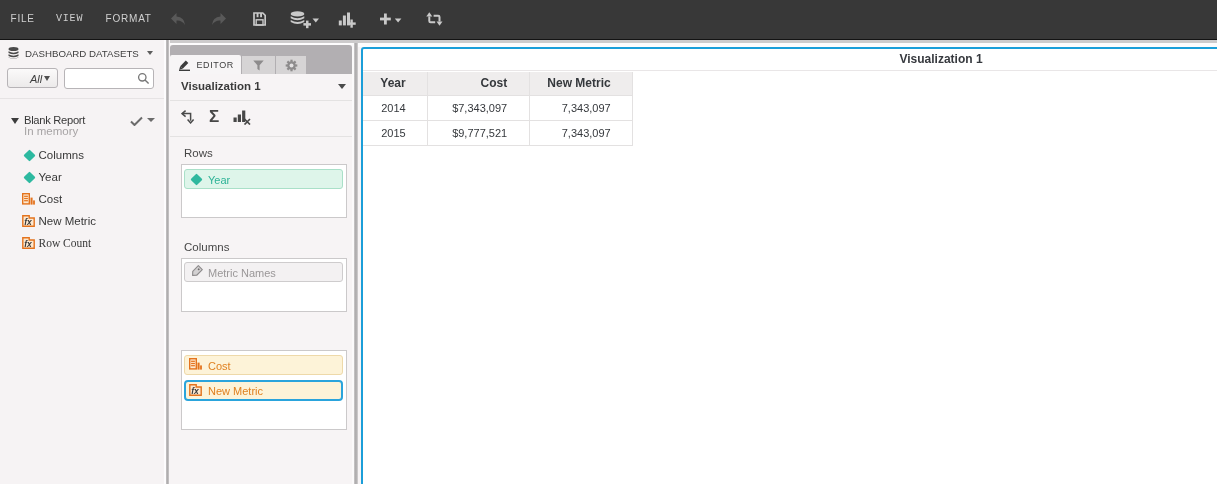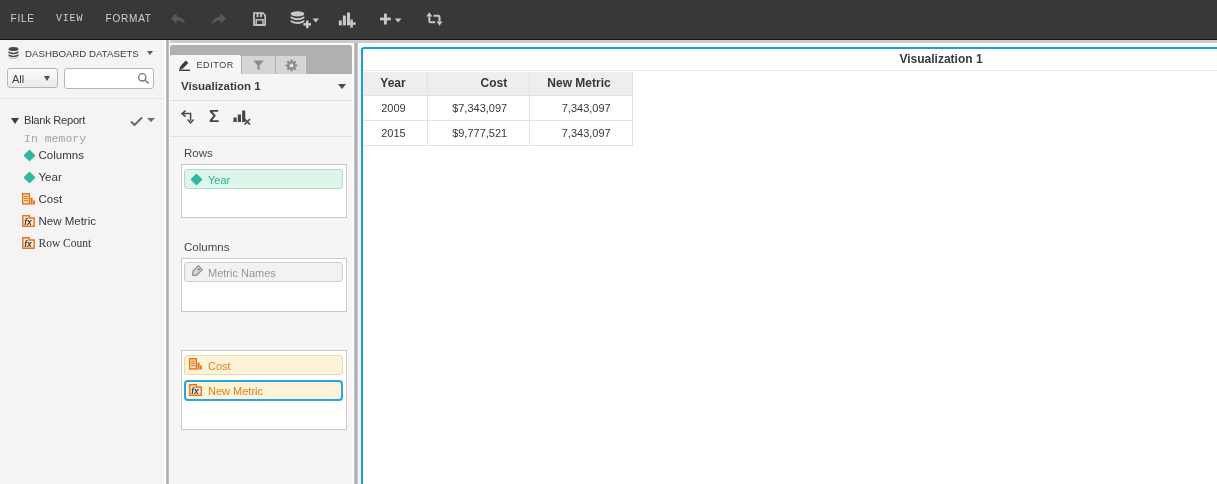--- a/index.html
+++ b/index.html
@@ -10,21 +10,21 @@
 
 #toolbar { left:0; top:0; width:1217px; height:38.5px; background:#383838; }
 #toolbar-line { left:0; top:38.5px; width:1217px; height:1.5px; background:#131313; }
 .menu { position:absolute; top:0; height:38.5px; line-height:38.5px; color:#d0d0d0; font-size:10px; letter-spacing:0.8px; }
 .ticon { position:absolute; }
 
 
 #leftpanel { left:0; top:40px; width:164.5px; height:444px; background:#f6f3f4; }
 #lp-head-txt { left:25px; top:47.5px; font-size:9.7px; letter-spacing:0px; color:#3d3d3d; }
 #allsel { left:7px; top:68px; width:51px; height:20px; background:linear-gradient(#fbfafa,#eceaea); border:1px solid #b7b4b7; border-radius:3px; }
-#allsel span { position:absolute; left:4px; top:3.5px; font-size:11px; color:#3e3e3e; }
+#allsel span { position:absolute; left:22px; top:3.5px; font-size:11px; color:#3e3e3e;font-style:italic; }
 #searchbox { left:64px; top:68px; width:90px; height:21px; background:#fff; border:1px solid #b7b4b7; border-radius:3px; }
 #lp-divider { left:0; top:97.5px; width:164.5px; height:1px; background:#e6e3e4; }
 .treetxt { position:absolute; color:#383838;text-align:right; }
 .graytxt { position:absolute; color:#a7a4a5; }
 .caret-dn { position:absolute; width:0; height:0; border-left:4px solid transparent; border-right:4px solid transparent; border-top:4.5px solid #5d5d5d; }
 
 
 #split1w { left:163.8px; top:40px; width:2px; height:444px; background:#fdfcfd; }
 #split1 { left:165.8px; top:40px; width:3.6px; height:444px; background:linear-gradient(90deg,#c6c4c5,#aeacad 45%,#b6b4b5 75%,#d8d6d7); }
 #split2w { left:352.4px; top:43.3px; width:1.2px; height:440.7px; background:#fbfafb; }
@@ -131,21 +131,21 @@
   <line x1="8" y1="8" x2="11.6" y2="11.6" stroke="#777" stroke-width="1.4"></line>
 </svg>
 <div class="abs" id="lp-divider"></div>
 
 <div class="abs" style="left:11px; top:117.5px; width:0; height:0; border-left:4.5px solid transparent; border-right:4.5px solid transparent; border-top:6px solid #3c3c3c;"></div>
 <span class="treetxt" style="left:24px; top:114px; font-size:11.2px; letter-spacing:-0.3px;">Blank Report</span>
 <svg class="ticon" style="left:129.5px; top:115.5px;" width="13" height="10" viewBox="0 0 13 10">
   <path d="M1 5.5 L4.5 9 L12 1.5" stroke="#6b6b6b" stroke-width="2" fill="none"></path>
 </svg>
 <div class="caret-dn" style="left:147px; top:118px; border-top-color:#6b6b6b;"></div>
-<span class="graytxt" style="left:24px; top:132px; font-size:11.5px;font-family:Liberation Mono, monospace;">In memory</span>
+<span class="graytxt" style="left:24px; top:125px; font-size:11.5px;">In memory</span>
 
 <svg class="ticon" style="left:22.5px; top:148.5px;" width="13" height="13" viewBox="0 0 13 13">
   <rect x="2.2" y="2.2" width="8.6" height="8.6" rx="1" fill="#2db9a0" transform="rotate(45 6.5 6.5)"></rect>
 </svg>
 <span class="treetxt" style="left:38.5px; top:148.5px; font-size:11.5px;">Columns</span>
 <svg class="ticon" style="left:22.5px; top:170.5px;" width="13" height="13" viewBox="0 0 13 13">
   <rect x="2.2" y="2.2" width="8.6" height="8.6" rx="1" fill="#2db9a0" transform="rotate(45 6.5 6.5)"></rect>
 </svg>
 <span class="treetxt" style="left:38.5px; top:170.5px; font-size:11.5px;">Year</span>
 
@@ -270,21 +270,21 @@
 <div class="abs" id="viz">
   <div id="viz-title">Visualization 1</div>
   <table id="grid">
     <tbody>
         <tr>
           <th class="c0">Year</th>
           <th class="c1">Cost</th>
           <th class="c2">New Metric</th>
         </tr>
     <tr>
-          <td class="c0">2009</td>
+          <td class="c0">2014</td>
           <td class="c1">$7,343,097</td>
           <td class="c2">7,343,097</td>
         </tr>
     <tr>
           <td class="c0">2015</td>
           <td class="c1">$9,777,521</td>
           <td class="c2">7,343,097</td>
         </tr>
   </tbody>
     </table>

